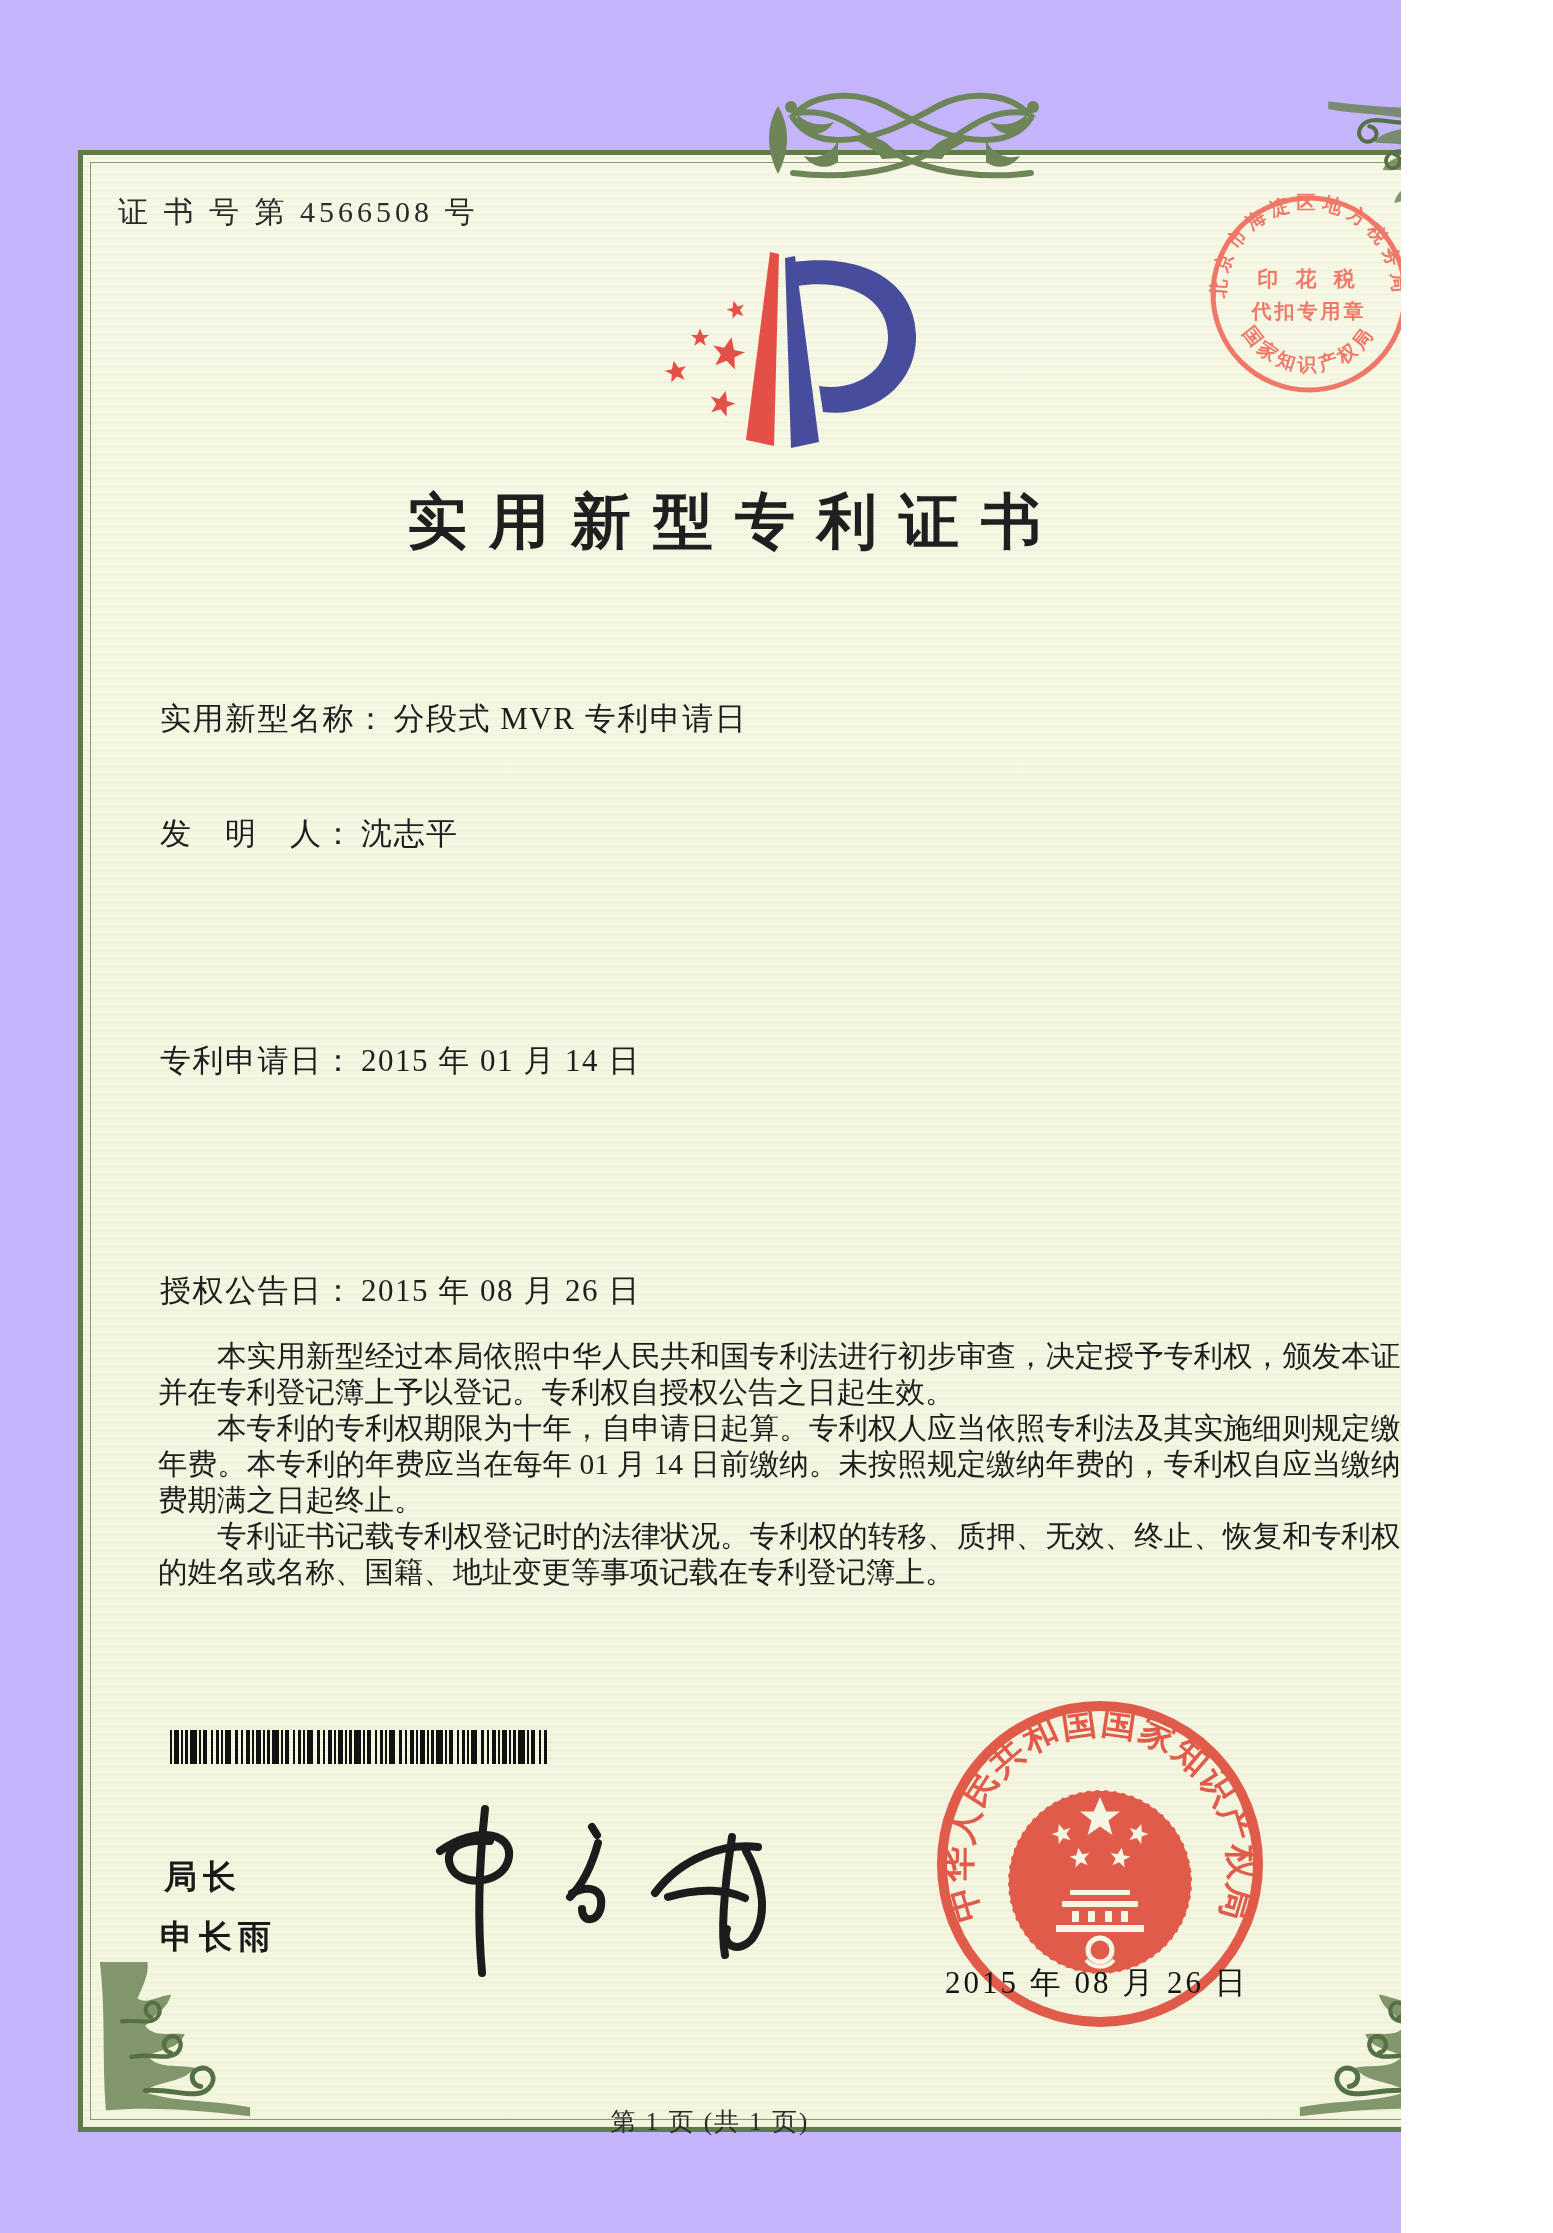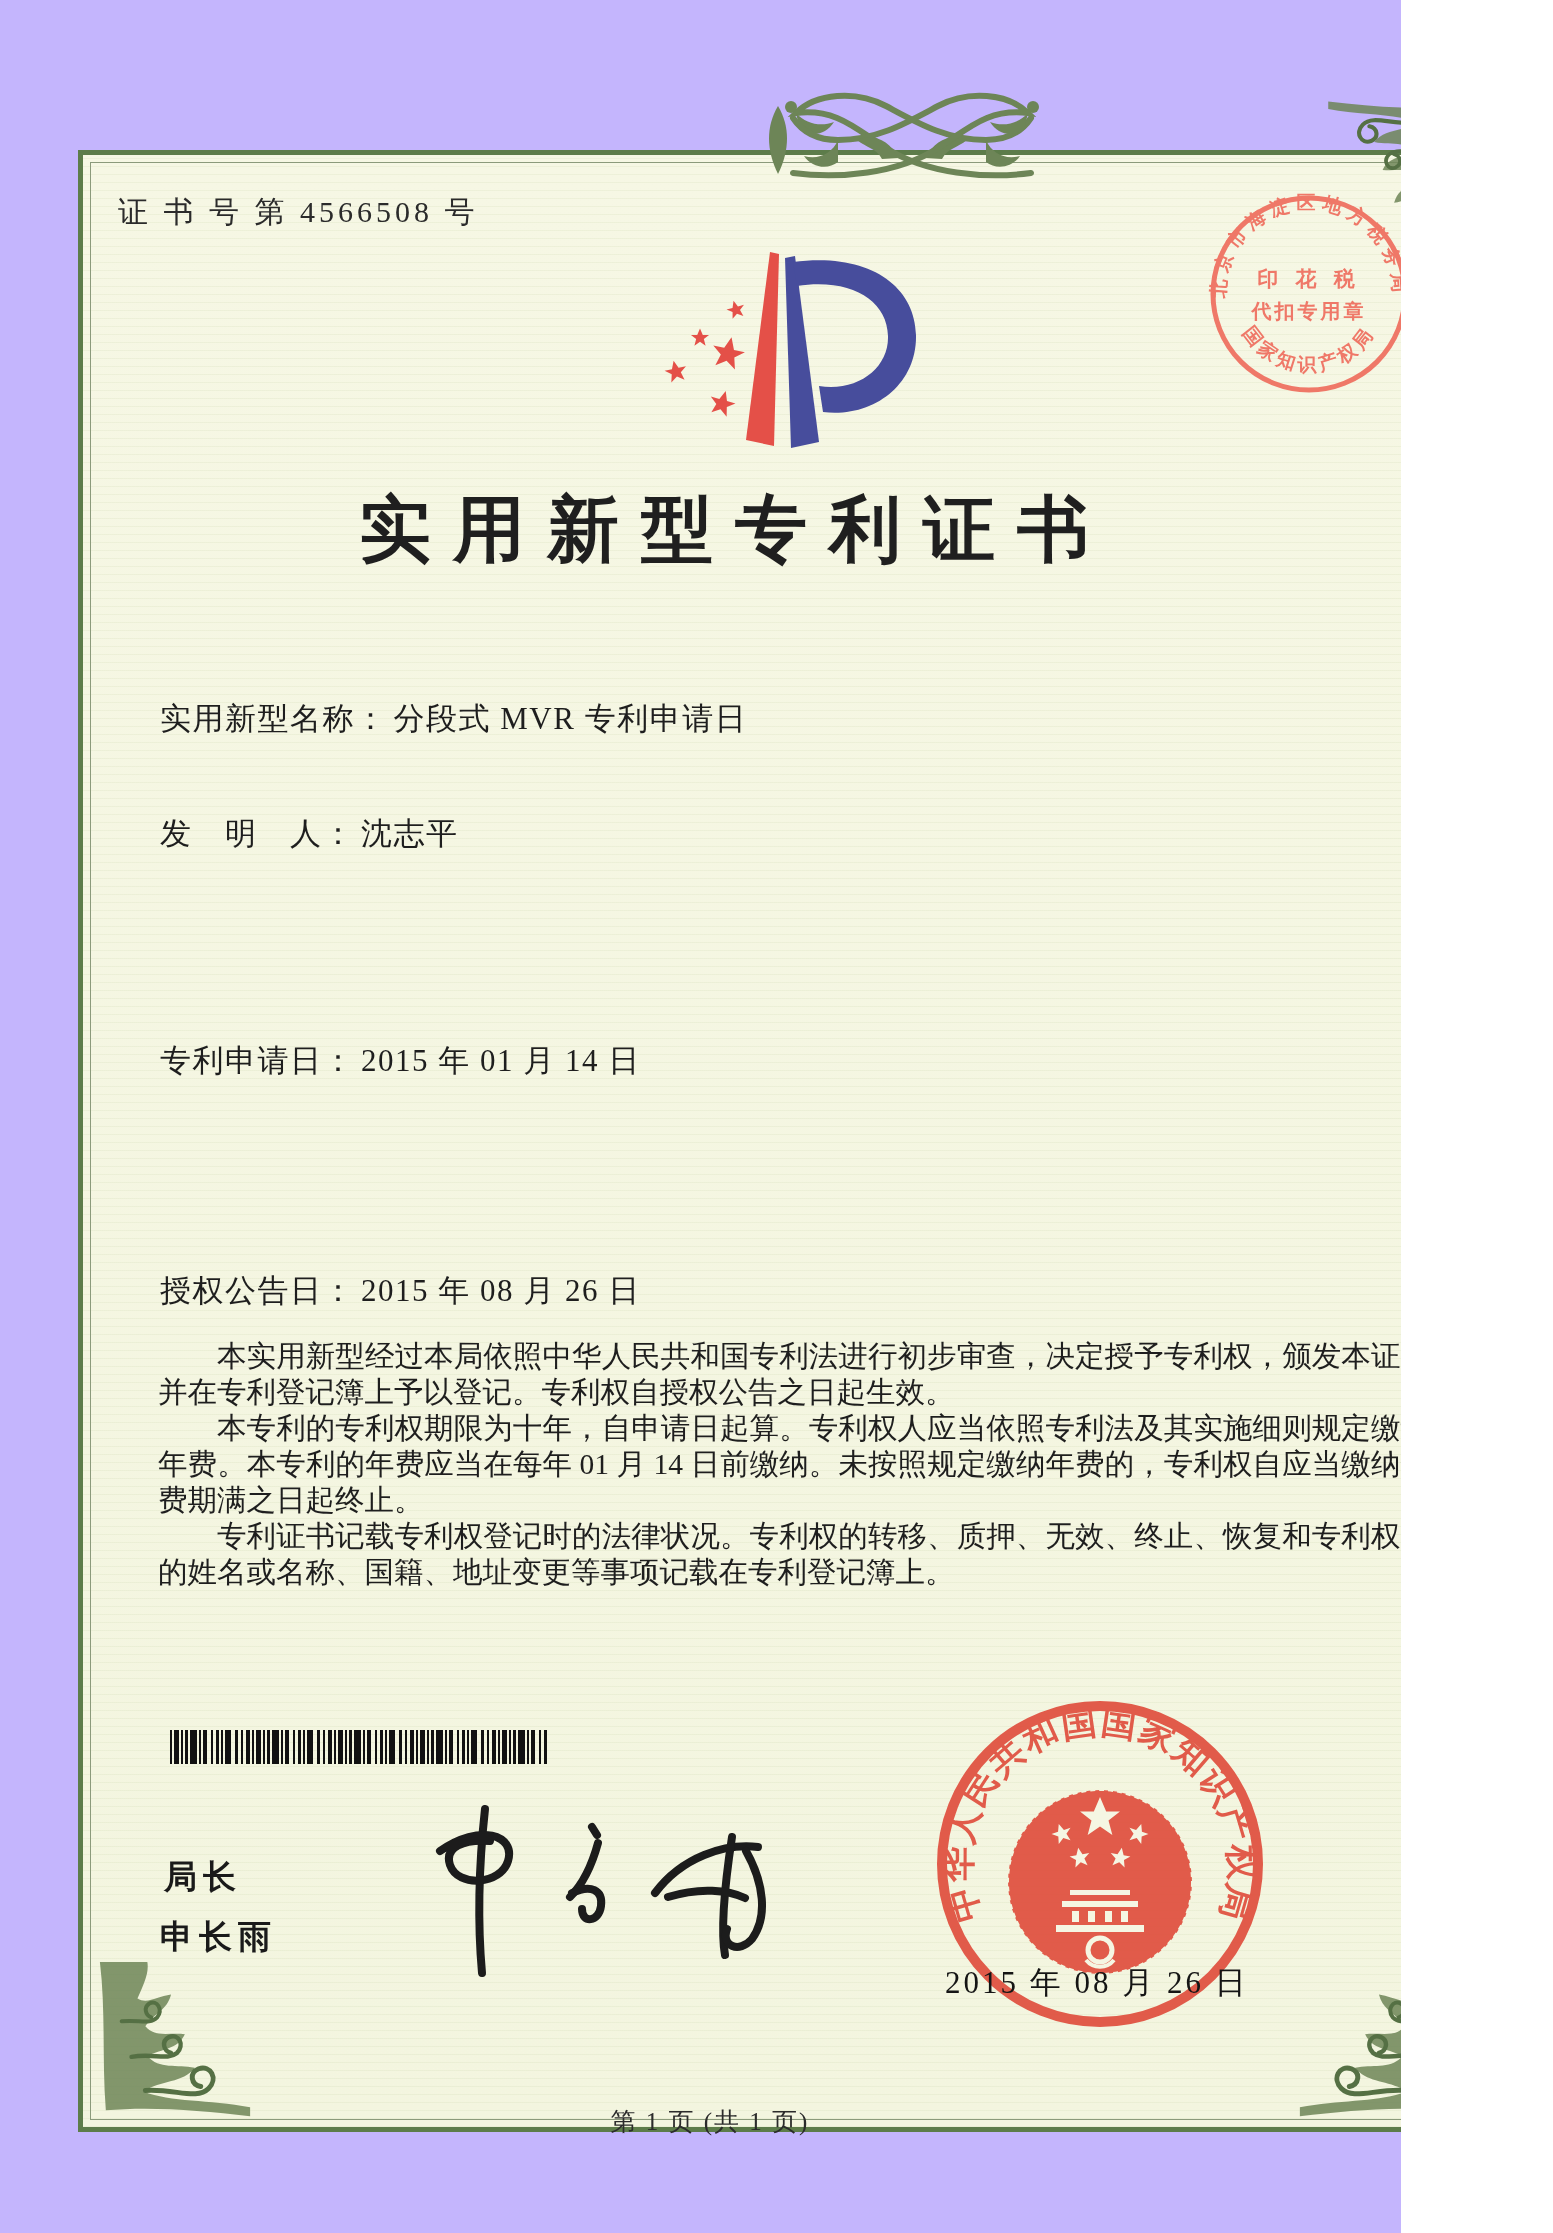--- a/index.html
+++ b/index.html
@@ -20,21 +20,21 @@
   .frame-inner{position:absolute;inset:7px;border:1px solid #8b9a7b;}
   .ornament{position:absolute;pointer-events:none;}
   
   .cert-number{
     position:absolute;left:118px;top:192px;font-size:30px;letter-spacing:4px;color:#2b2b2b;
   }
   .logo{position:absolute;left:642px;top:248px;}
   .tax-stamp{position:absolute;left:1205px;top:190px;opacity:.92;}
   .title{
     position:absolute;left:0;top:482px;width:1470px;text-align:center;
-    font-size:72px;font-weight:bold;letter-spacing:22px;color:#1f1f1f;
+    font-size:60px;font-weight:bold;letter-spacing:22px;color:#1f1f1f;
     font-family:Liberation Serif, serif;
   }
   
   .field{
     position:absolute;left:160px;width:1200px;height:42px;
     font-size:31px;letter-spacing:1.5px;color:#1e1e1e;white-space:nowrap;
   }
   .field .lab{margin-right:6px;}
   
   .body-text{

